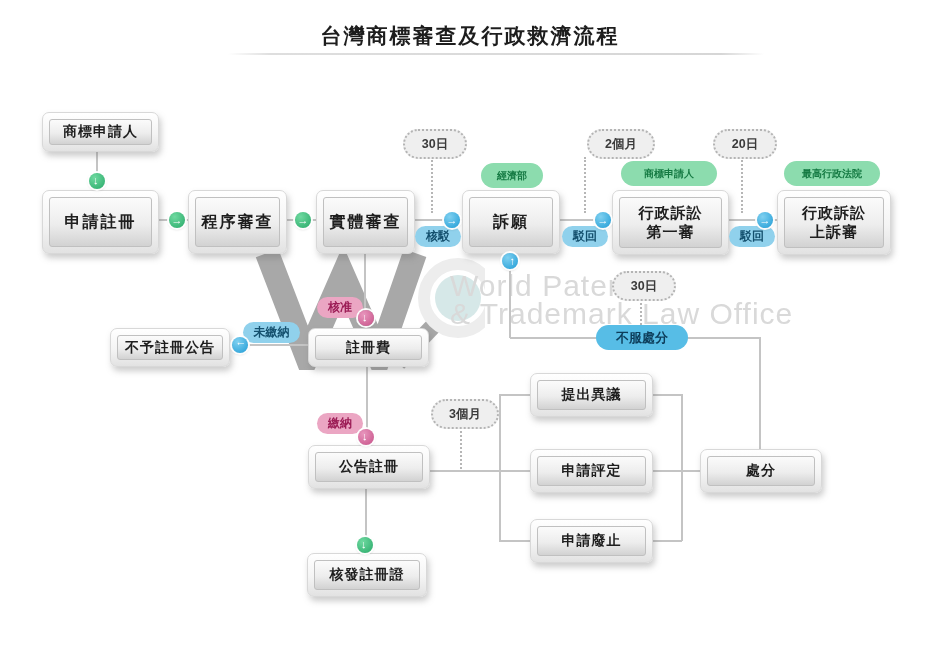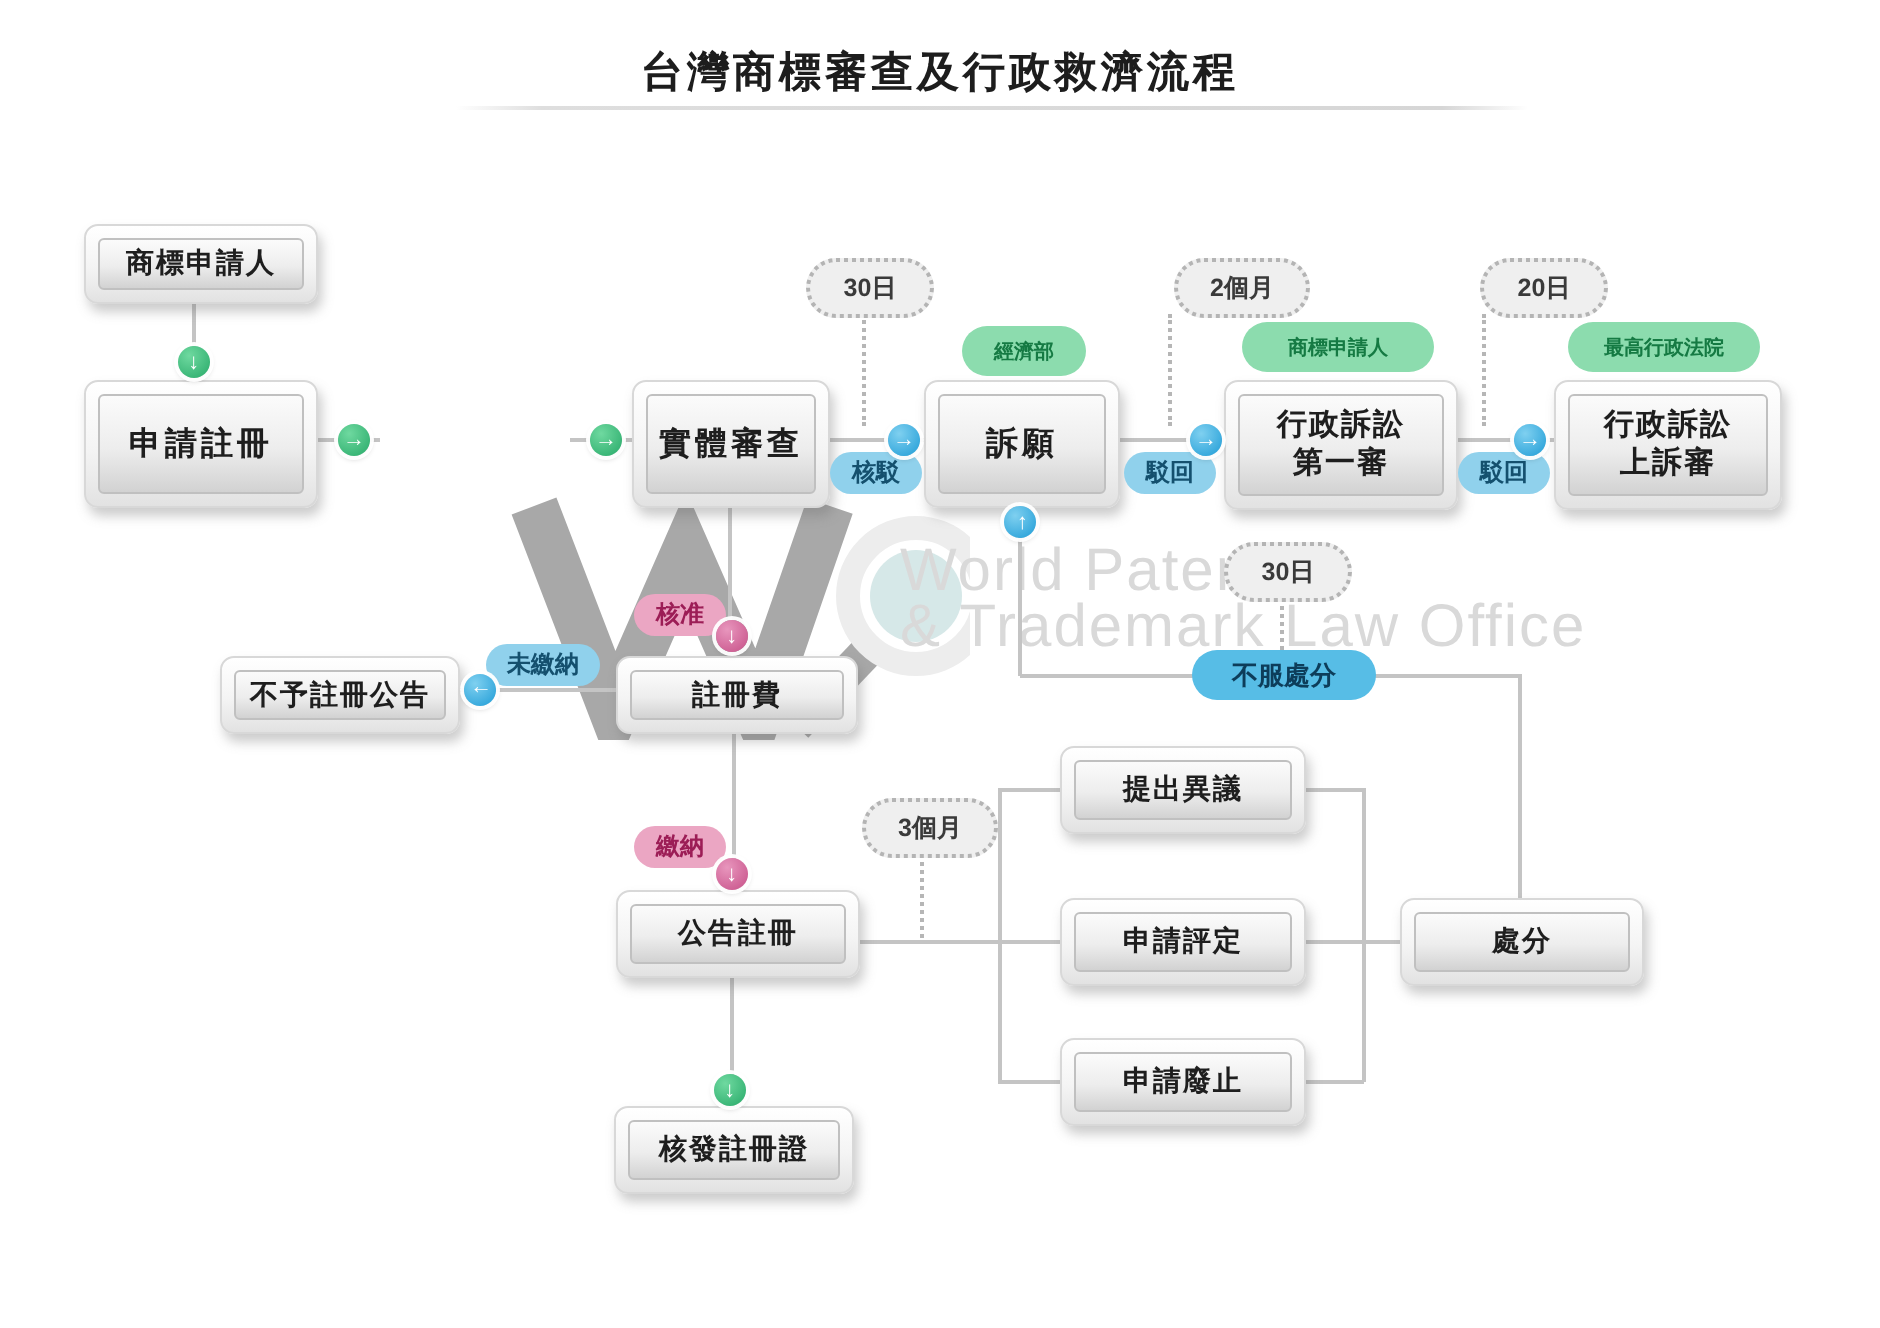--- a/index.html
+++ b/index.html
@@ -97,20 +97,25 @@
   <div class="box small" style="left:42px;top:112px;width:115px;height:38px;">
     <div class="inner">
         <span>商標申請人</span>
       </div>
   </div>
   <div class="box main" style="left:42px;top:190px;width:115px;height:62px;">
     <div class="inner">
         <span>申請註冊</span>
       </div>
   </div>
+  <div class="box main" style="left:188px;top:190px;width:97px;height:62px;">
+    <div class="inner">
+        <span>程序審查</span>
+      </div>
+  </div>
   <div class="box main" style="left:316px;top:190px;width:97px;height:62px;">
     <div class="inner">
         <span>實體審查</span>
       </div>
   </div>
   <div class="box main" style="left:462px;top:190px;width:96px;height:62px;">
     <div class="inner">
         <span>訴願</span>
       </div>
   </div>
@@ -166,21 +171,21 @@
         <span>申請廢止</span>
       </div>
   </div>
 
   <div class="pill green" style="left:481px;top:163px;width:62px;height:25px;">經濟部</div>
   <div class="pill green" style="left:621px;top:161px;width:96px;height:25px;">商標申請人</div>
   <div class="pill green" style="left:784px;top:161px;width:96px;height:25px;">最高行政法院</div>
 
   <div class="bubble" style="left:403px;top:129px;width:60px;height:26px;">30日</div>
   <div class="bubble" style="left:587px;top:129px;width:64px;height:26px;">2個月</div>
-  <div class="bubble" style="left:740px;top:129px;width:60px;height:26px;">20日</div>
+  <div class="bubble" style="left:713px;top:129px;width:60px;height:26px;">20日</div>
   <div class="bubble" style="left:612px;top:271px;width:60px;height:26px;">30日</div>
   <div class="bubble" style="left:431px;top:399px;width:64px;height:26px;">3個月</div>
 
   <div class="pill blue" style="left:415px;top:226px;width:46px;height:21px;">核駁</div>
   <div class="pill blue" style="left:562px;top:226px;width:46px;height:21px;">駁回</div>
   <div class="pill blue" style="left:729px;top:226px;width:46px;height:21px;">駁回</div>
   <div class="pill pink" style="left:317px;top:297px;width:46px;height:21px;">核准</div>
   <div class="pill blue" style="left:243px;top:322px;width:57px;height:21px;">未繳納</div>
   <div class="pill pink" style="left:317px;top:413px;width:46px;height:21px;">繳納</div>
   <div class="pill blue-strong" style="left:596px;top:325px;width:92px;height:25px;">不服處分</div>

